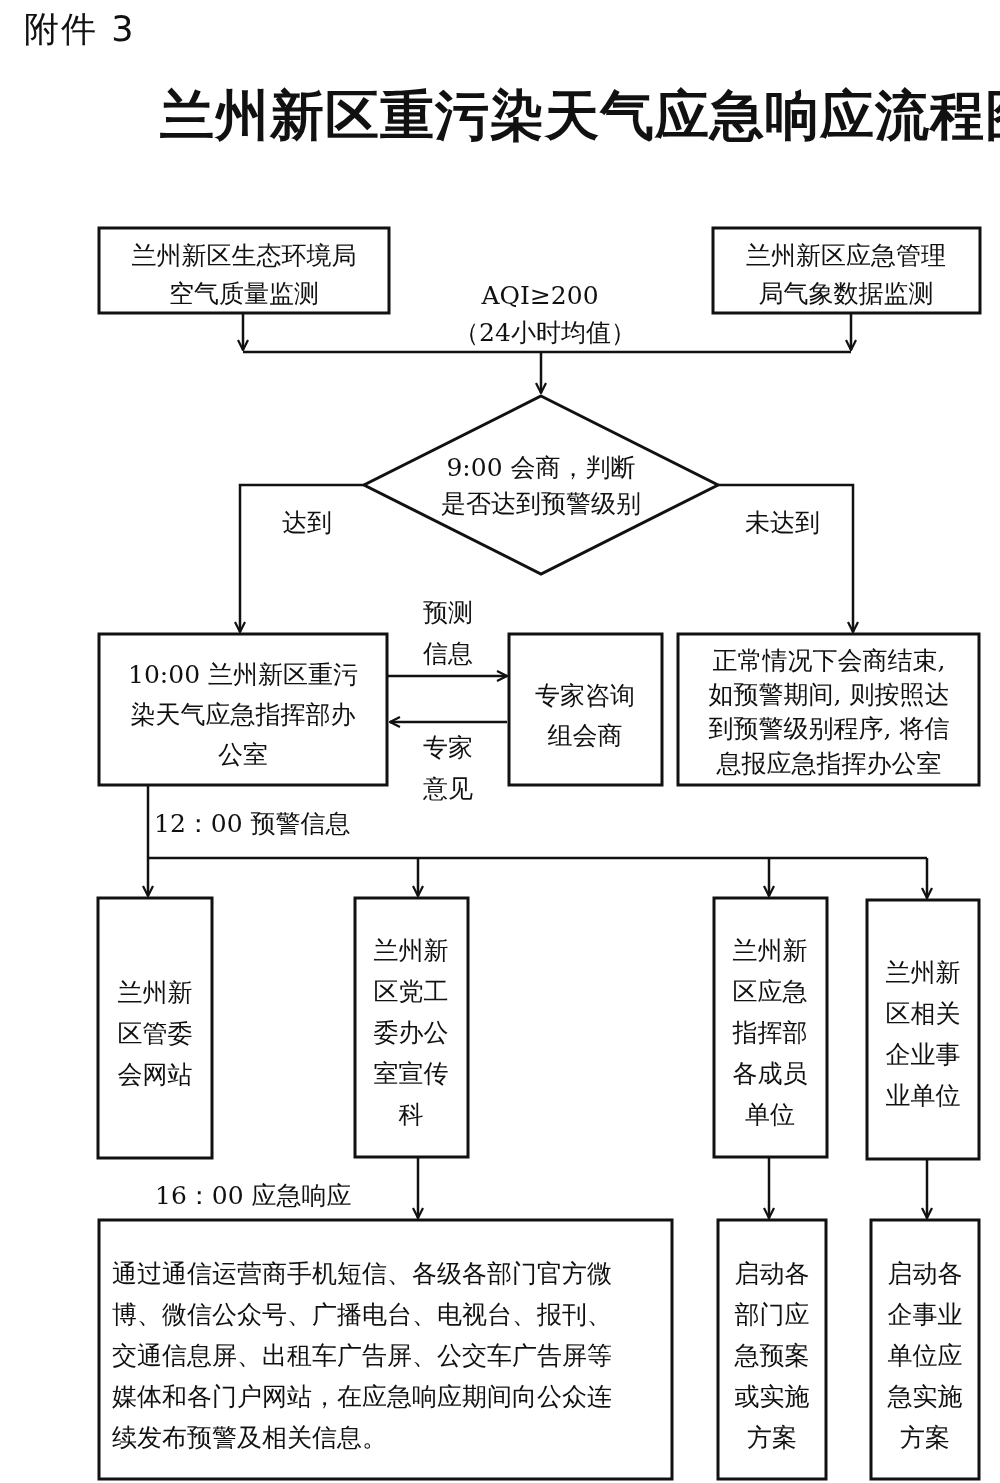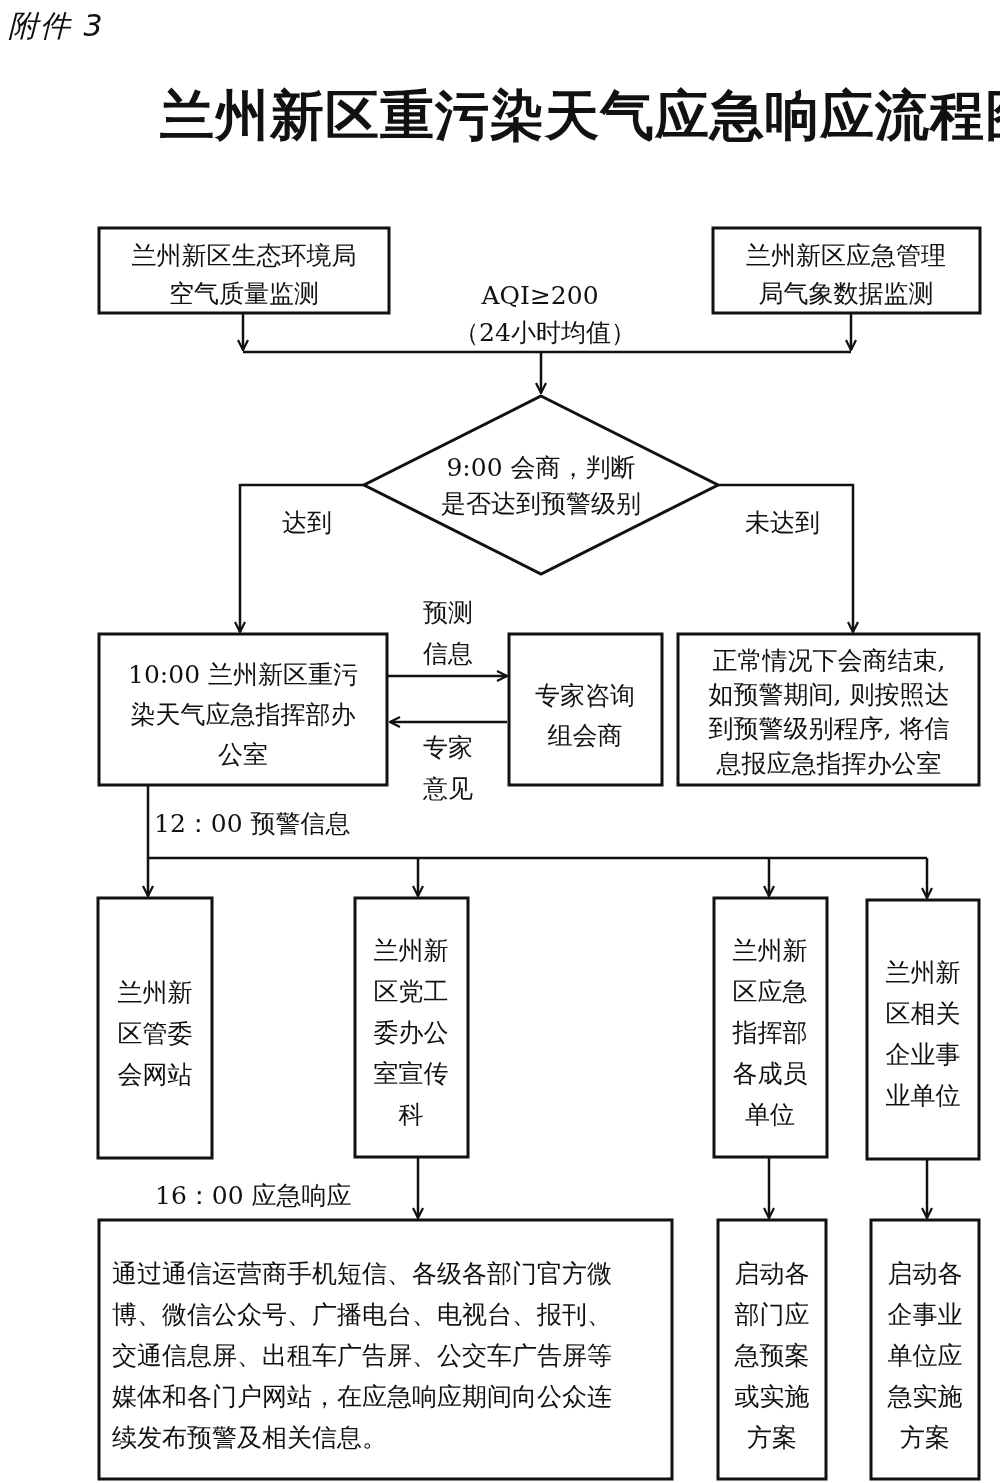--- a/index.html
+++ b/index.html
@@ -1,19 +1,19 @@
 <!DOCTYPE html>
 <html><head>
 <meta charset="utf-8">
 <style>
   html, body { margin: 0; padding: 0; background: #ffffff; }
   body { width: 1000px; height: 1483px; position: relative; overflow: hidden;
          font-family: "DejaVu Serif", "Liberation Serif", serif; color: #111; }
-  #attach { position: absolute; left: 8px; top: 6px; font-size: 30px;
-            font-family: "DejaVu Sans", "Liberation Sans", sans-serif; letter-spacing: 2px; font-style: italic; }
+  #attach { position: absolute; left: 24px; top: 6px; font-size: 35px;
+            font-family: "DejaVu Sans", "Liberation Sans", sans-serif; letter-spacing: 2px; }
   #title { position: absolute; left: 160px; top: 80px; font-size: 54px; font-weight: bold;
            font-family: "DejaVu Serif", "Liberation Serif", serif; letter-spacing: 1px; white-space: nowrap; }
   svg { position: absolute; left: 0; top: 0; }
   svg text { font-family: "DejaVu Serif", "Liberation Serif", serif; font-size: 25px; fill: #111; }
   .box { fill: #fff; stroke: #111; stroke-width: 3; }
   .ln { stroke: #111; stroke-width: 2.5; fill: none; }
 </style>
 </head>
 <body>
 

